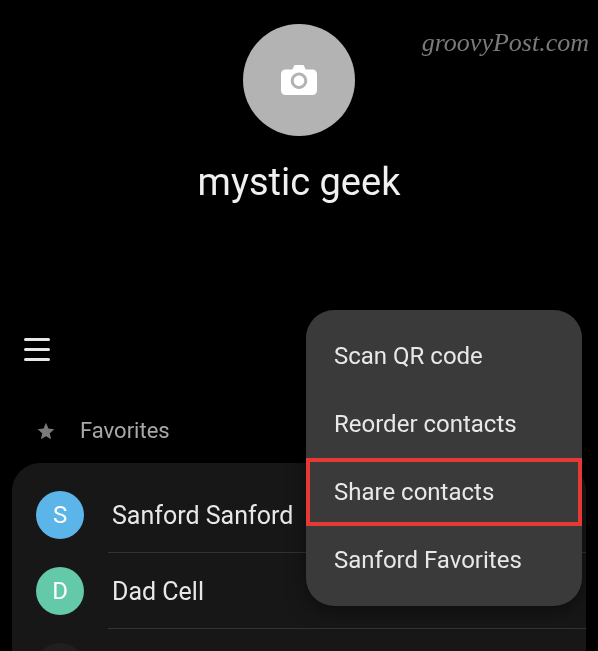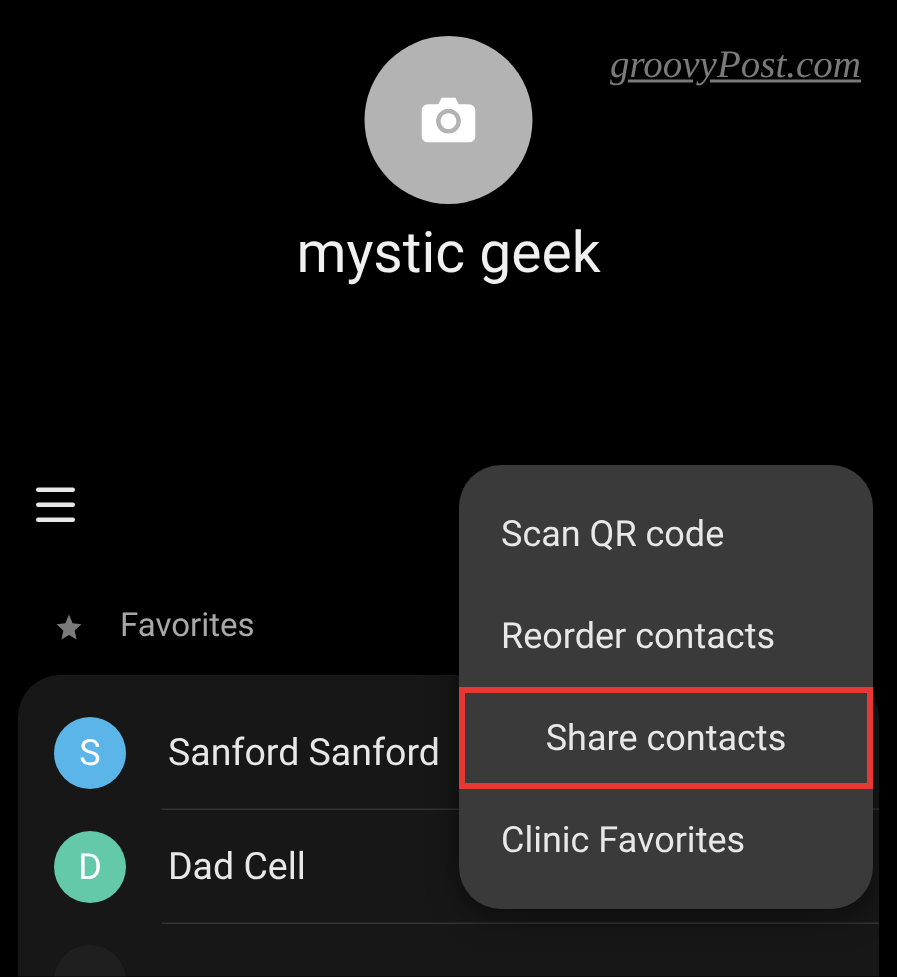--- a/index.html
+++ b/index.html
@@ -7,27 +7,26 @@
       width: 598px;
       height: 651px;
       background: #000;
       font-family: -apple-system, BlinkMacSystemFont, "Segoe UI", Roboto, sans-serif;
       position: relative;
       overflow: hidden;
     }
     .watermark {
       position: absolute;
       top: 28px;
-      right: 24px;
+      right: 9px;
       color: #7a7a7a;
       font-family: Georgia, serif;
       font-style: italic;
       font-size: 26px;
       z-index: 100;
-      text-decoration: underline;
     }
     .profile-section {
       display: flex;
       flex-direction: column;
       align-items: center;
       padding-top: 24px;
     }
     .avatar-circle {
       width: 112px;
       height: 112px;
@@ -39,21 +38,21 @@
     }
     .avatar-circle svg {
       width: 36px;
       height: 30px;
       fill: #fff;
     }
     .profile-name {
       color: #f0f0f0;
       font-size: 38px;
       font-weight: 400;
-      margin-top: 11px;
+      margin-top: 24px;
     }
     .toolbar {
       display: flex;
       align-items: center;
       padding: 0 24px;
       margin-top: 120px;
       height: 50px;
     }
     .hamburger {
       display: flex;
@@ -137,21 +136,20 @@
     }
     .menu-item {
       padding: 20px 28px;
       color: #e8e8e8;
       font-size: 24px;
       cursor: pointer;
     }
     .menu-item.highlighted {
       outline: 4px solid #e53935;
       outline-offset: -4px;
-      text-align: center;
     }
     .contact-avatar.dark-img {
       background: #2a2a2a;
       overflow: hidden;
     }
   </style>
 </head>
 <body>
 
 <div class="watermark">groovyPost.com</div>
@@ -196,14 +194,14 @@
       </div>
 
     </div>
   </div>
 </div>
 
 <div class="dropdown-menu">
   <div class="menu-item">Scan QR code</div>
   <div class="menu-item">Reorder contacts</div>
   <div class="menu-item highlighted">Share contacts</div>
-  <div class="menu-item">Clinic Favorites</div>
+  <div class="menu-item">Sanford Favorites</div>
 </div>
 
 </body></html>

